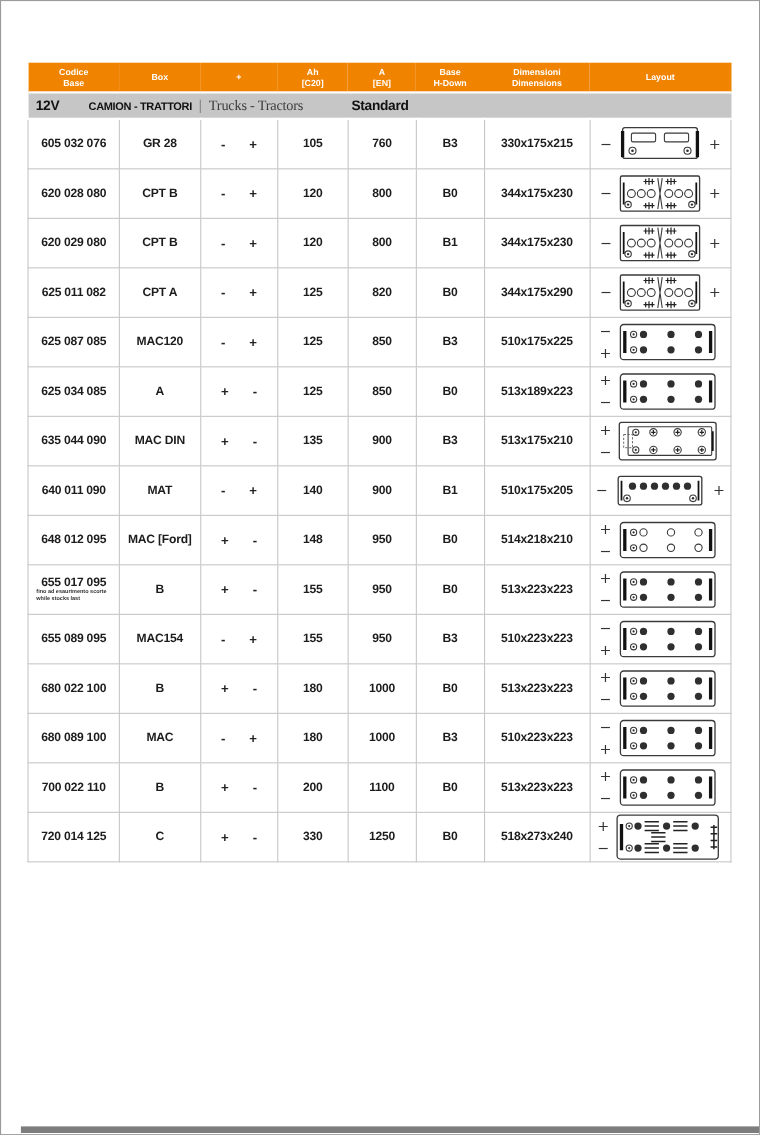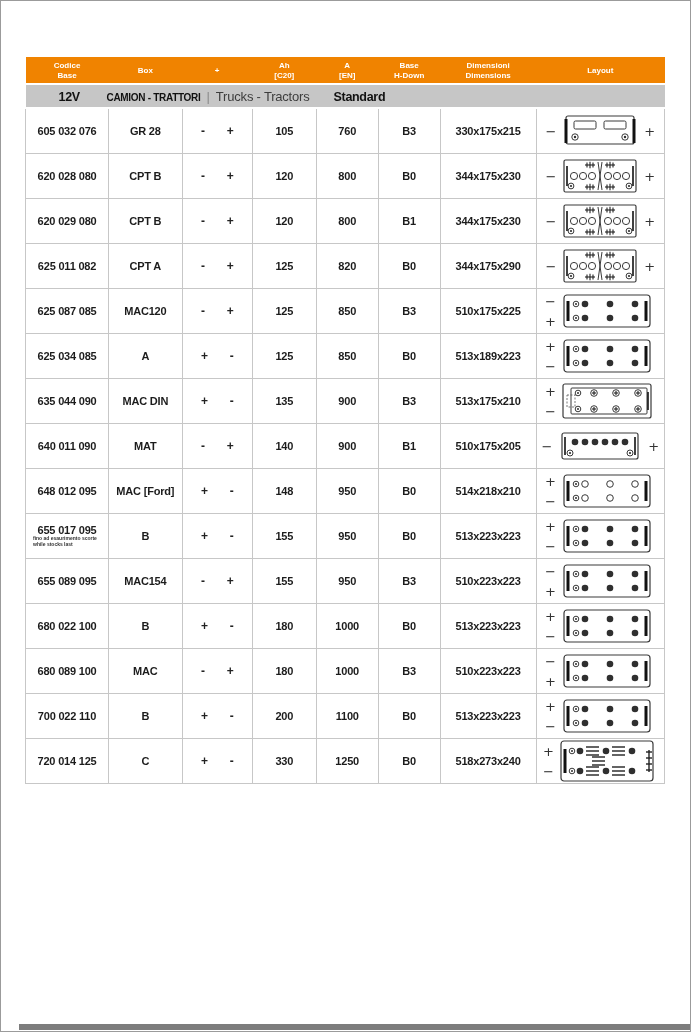--- a/index.html
+++ b/index.html
@@ -1,27 +1,27 @@
 <!DOCTYPE html>
 <html><head>
 <meta charset="utf-8">
 <style>
   html,body{margin:0;padding:0;background:#fff;}
   body{font-family:"Liberation Sans",sans-serif;}
   .page{position:relative;width:691px;height:1032px;background:#fff;border:1px solid #9b9b9b;box-sizing:border-box;overflow:hidden;}
   .bottom-strip{position:absolute;left:18px;right:0;bottom:1px;height:6px;background:#7d7d7d;}
   table.spec{position:absolute;left:24px;top:56px;width:640px;border-collapse:collapse;table-layout:fixed;}
   tr.head-row th{background:#F08300;color:#fff;font-size:8px;font-weight:bold;line-height:1.2;padding:4px 0 3px;text-align:center;border:none;vertical-align:middle;letter-spacing:0;}
-  tr.subhead-row td{background:#C6C6C6;border:none;border-top:2px solid #fff;border-bottom:2px solid #fff;padding:3px 0 3px 33px;height:16px;}
+  tr.subhead-row td{background:#C6C6C6;border:none;border-top:2px solid #fff;border-bottom:2px solid #fff;padding:3px 0 3px 7px;height:16px;}
   .sub-wrap{display:flex;align-items:baseline;white-space:nowrap;}
   .sub-v{font-size:12.5px;font-weight:bold;color:#111;width:48px;letter-spacing:-0.3px;}
   .sub-it{font-size:10px;font-weight:bold;color:#111;letter-spacing:-0.3px;}
   .sub-sep{font-size:13px;color:#8a8a8a;margin:0 6px;font-weight:400;}
-  .sub-en{font-size:13px;color:#3d3d3d;letter-spacing:-0.2px;}
-  .sub-std{font-size:12.5px;font-weight:bold;color:#111;margin-left:24px;letter-spacing:-0.3px;}
+  .sub-en{font-size:13px;color:#3d3d3d;letter-spacing:-0.2px;font-family:Liberation Serif, serif;}
+  .sub-std{font-size:12.5px;font-weight:bold;color:#111;margin-left:44px;letter-spacing:-0.3px;}
   tbody td{border:1px solid #c7c7c7;height:44px;text-align:center;vertical-align:middle;font-size:11px;font-weight:bold;color:#1c1c1c;letter-spacing:-0.2px;padding:0;}
   .code-box{display:flex;flex-direction:column;align-items:center;justify-content:flex-start;}
   .note{font-size:5px;line-height:1.15;color:#333;font-weight:bold;align-self:flex-start;padding-left:7px;letter-spacing:0;}
   .pol-wrap{display:flex;justify-content:center;align-items:center;gap:22px;font-size:12px;font-weight:600;color:#222;}
   .lay-wrap{display:flex;justify-content:center;align-items:center;height:44px;}
   .sgn{font-family:"DejaVu Sans",sans-serif;font-size:13px;font-weight:400;color:#333;line-height:1;}
   .stack{display:flex;flex-direction:column;justify-content:center;gap:7px;margin-right:2px;}
   .lr-l{margin-right:2px;} .lr-r{margin-left:2px;}
   svg .o{fill:none;stroke:#3a3a3a;stroke-width:1.2;}
   svg .ot{fill:none;stroke:#3a3a3a;stroke-width:1;}

